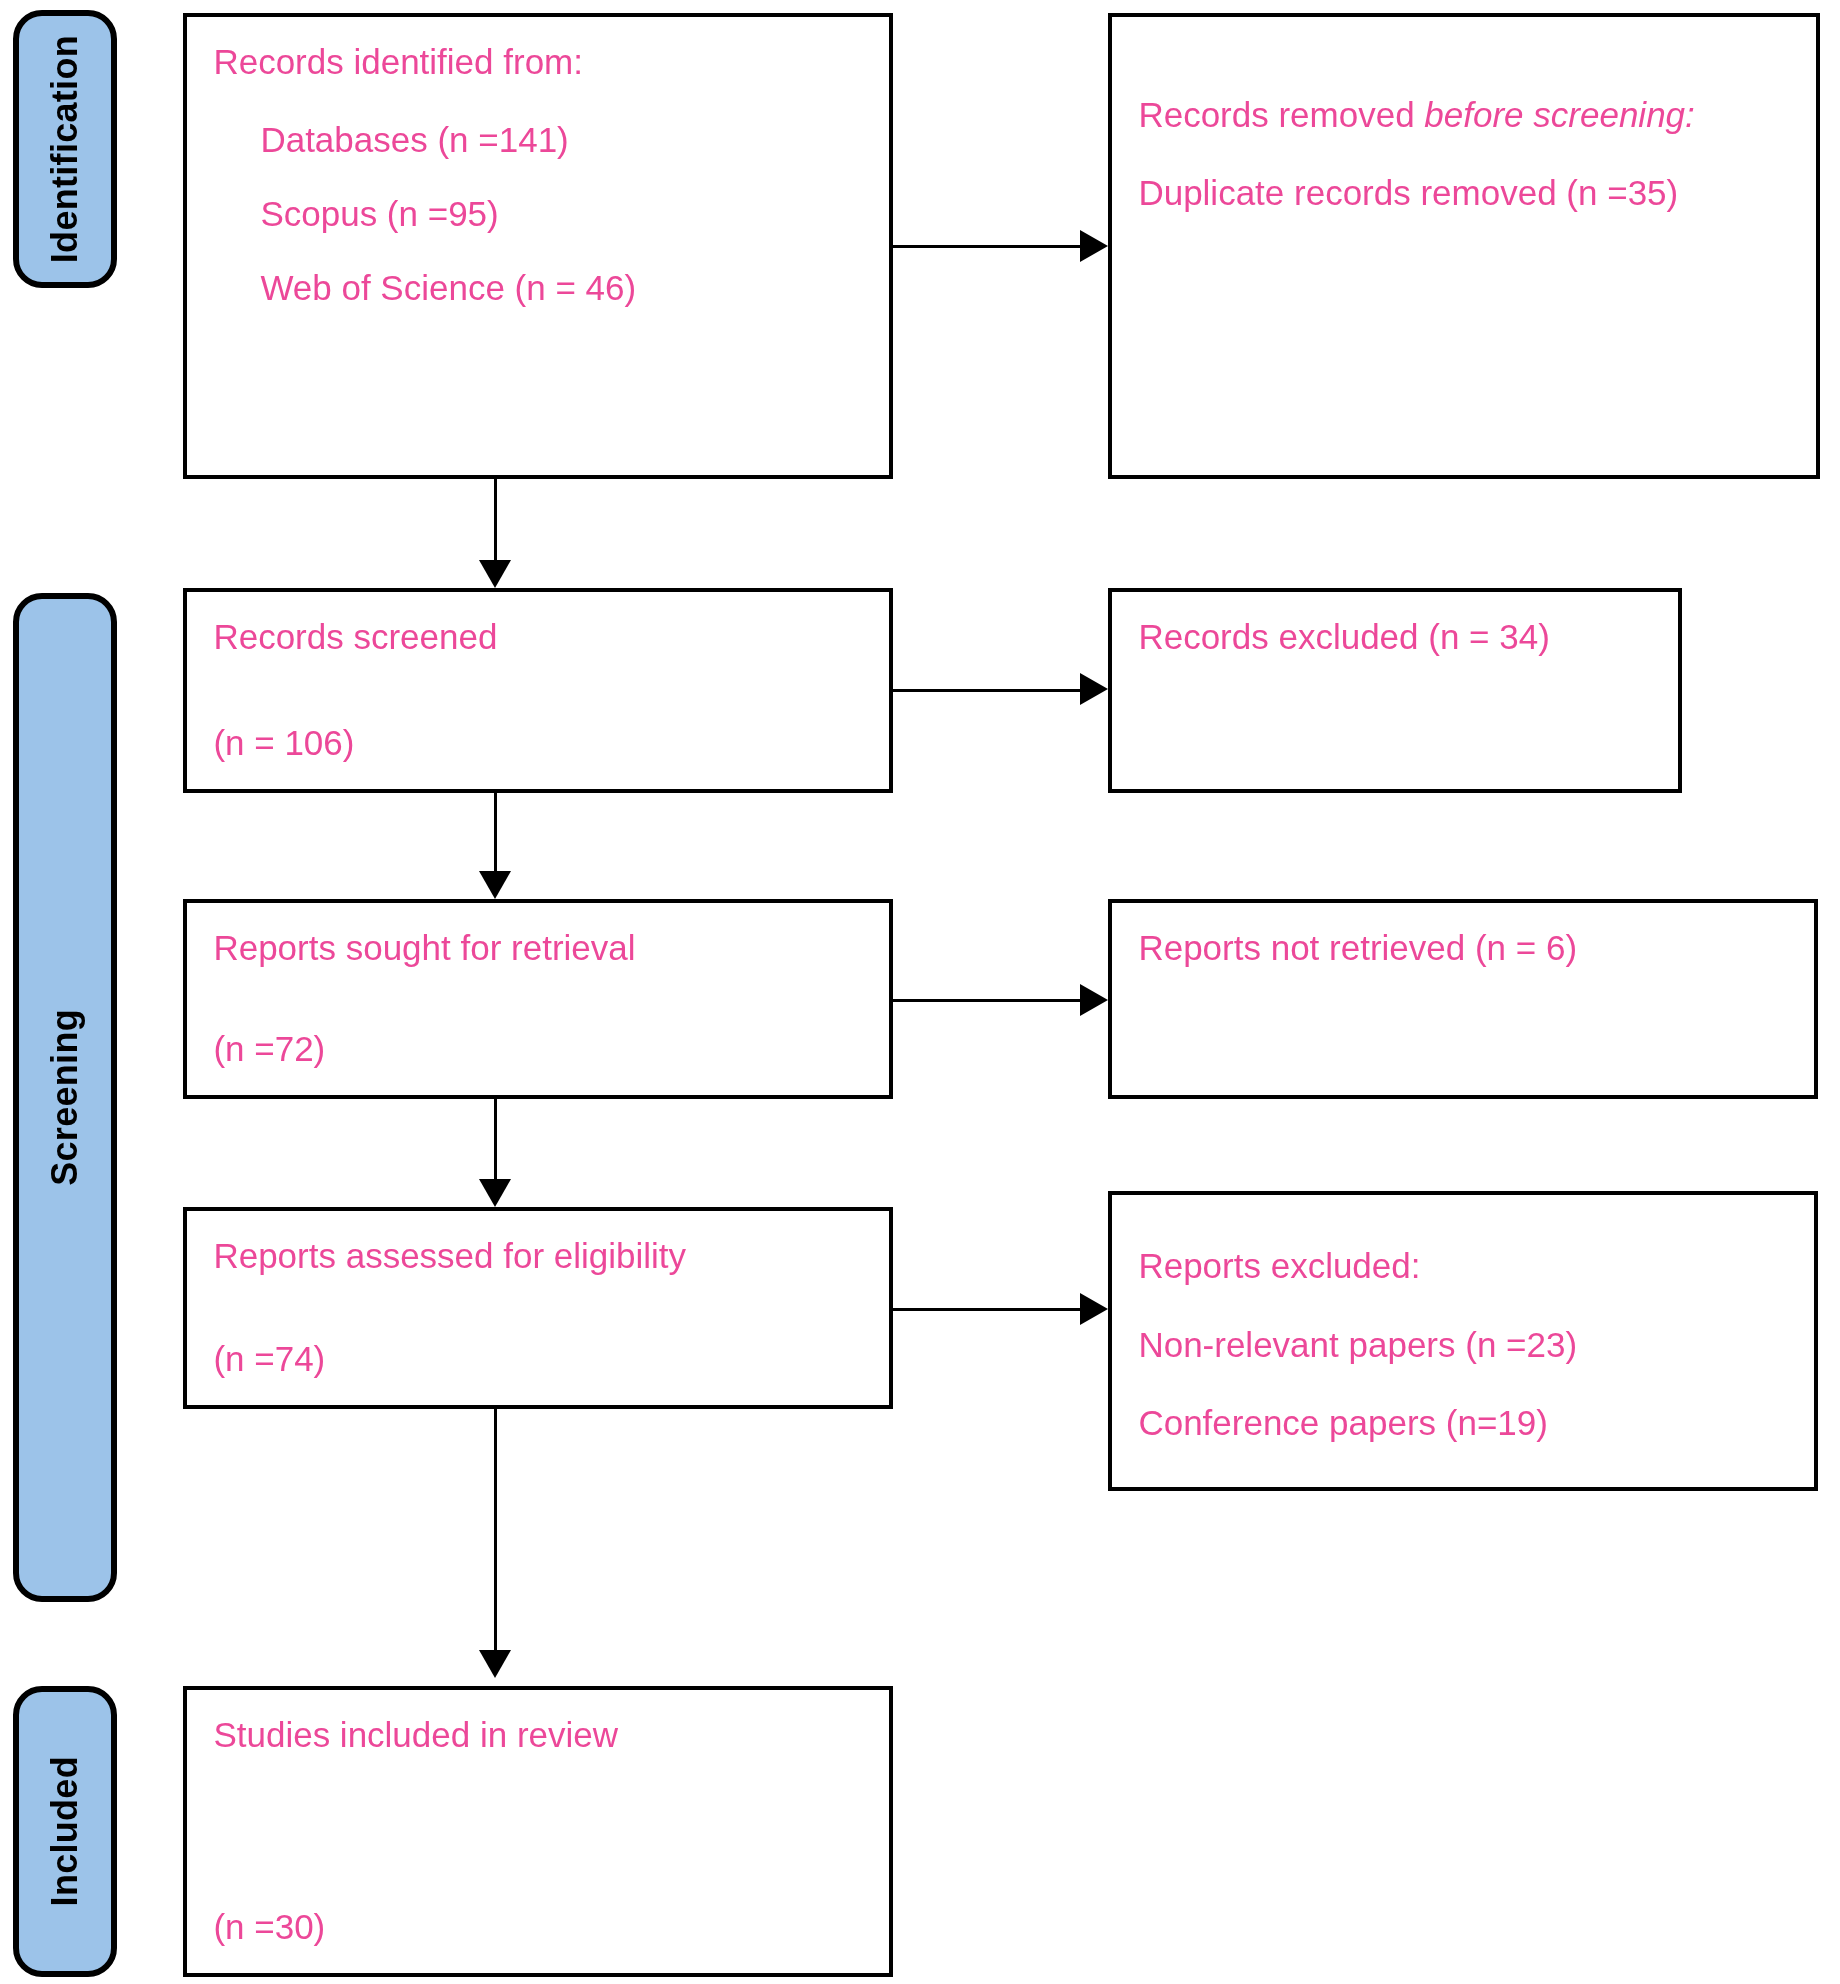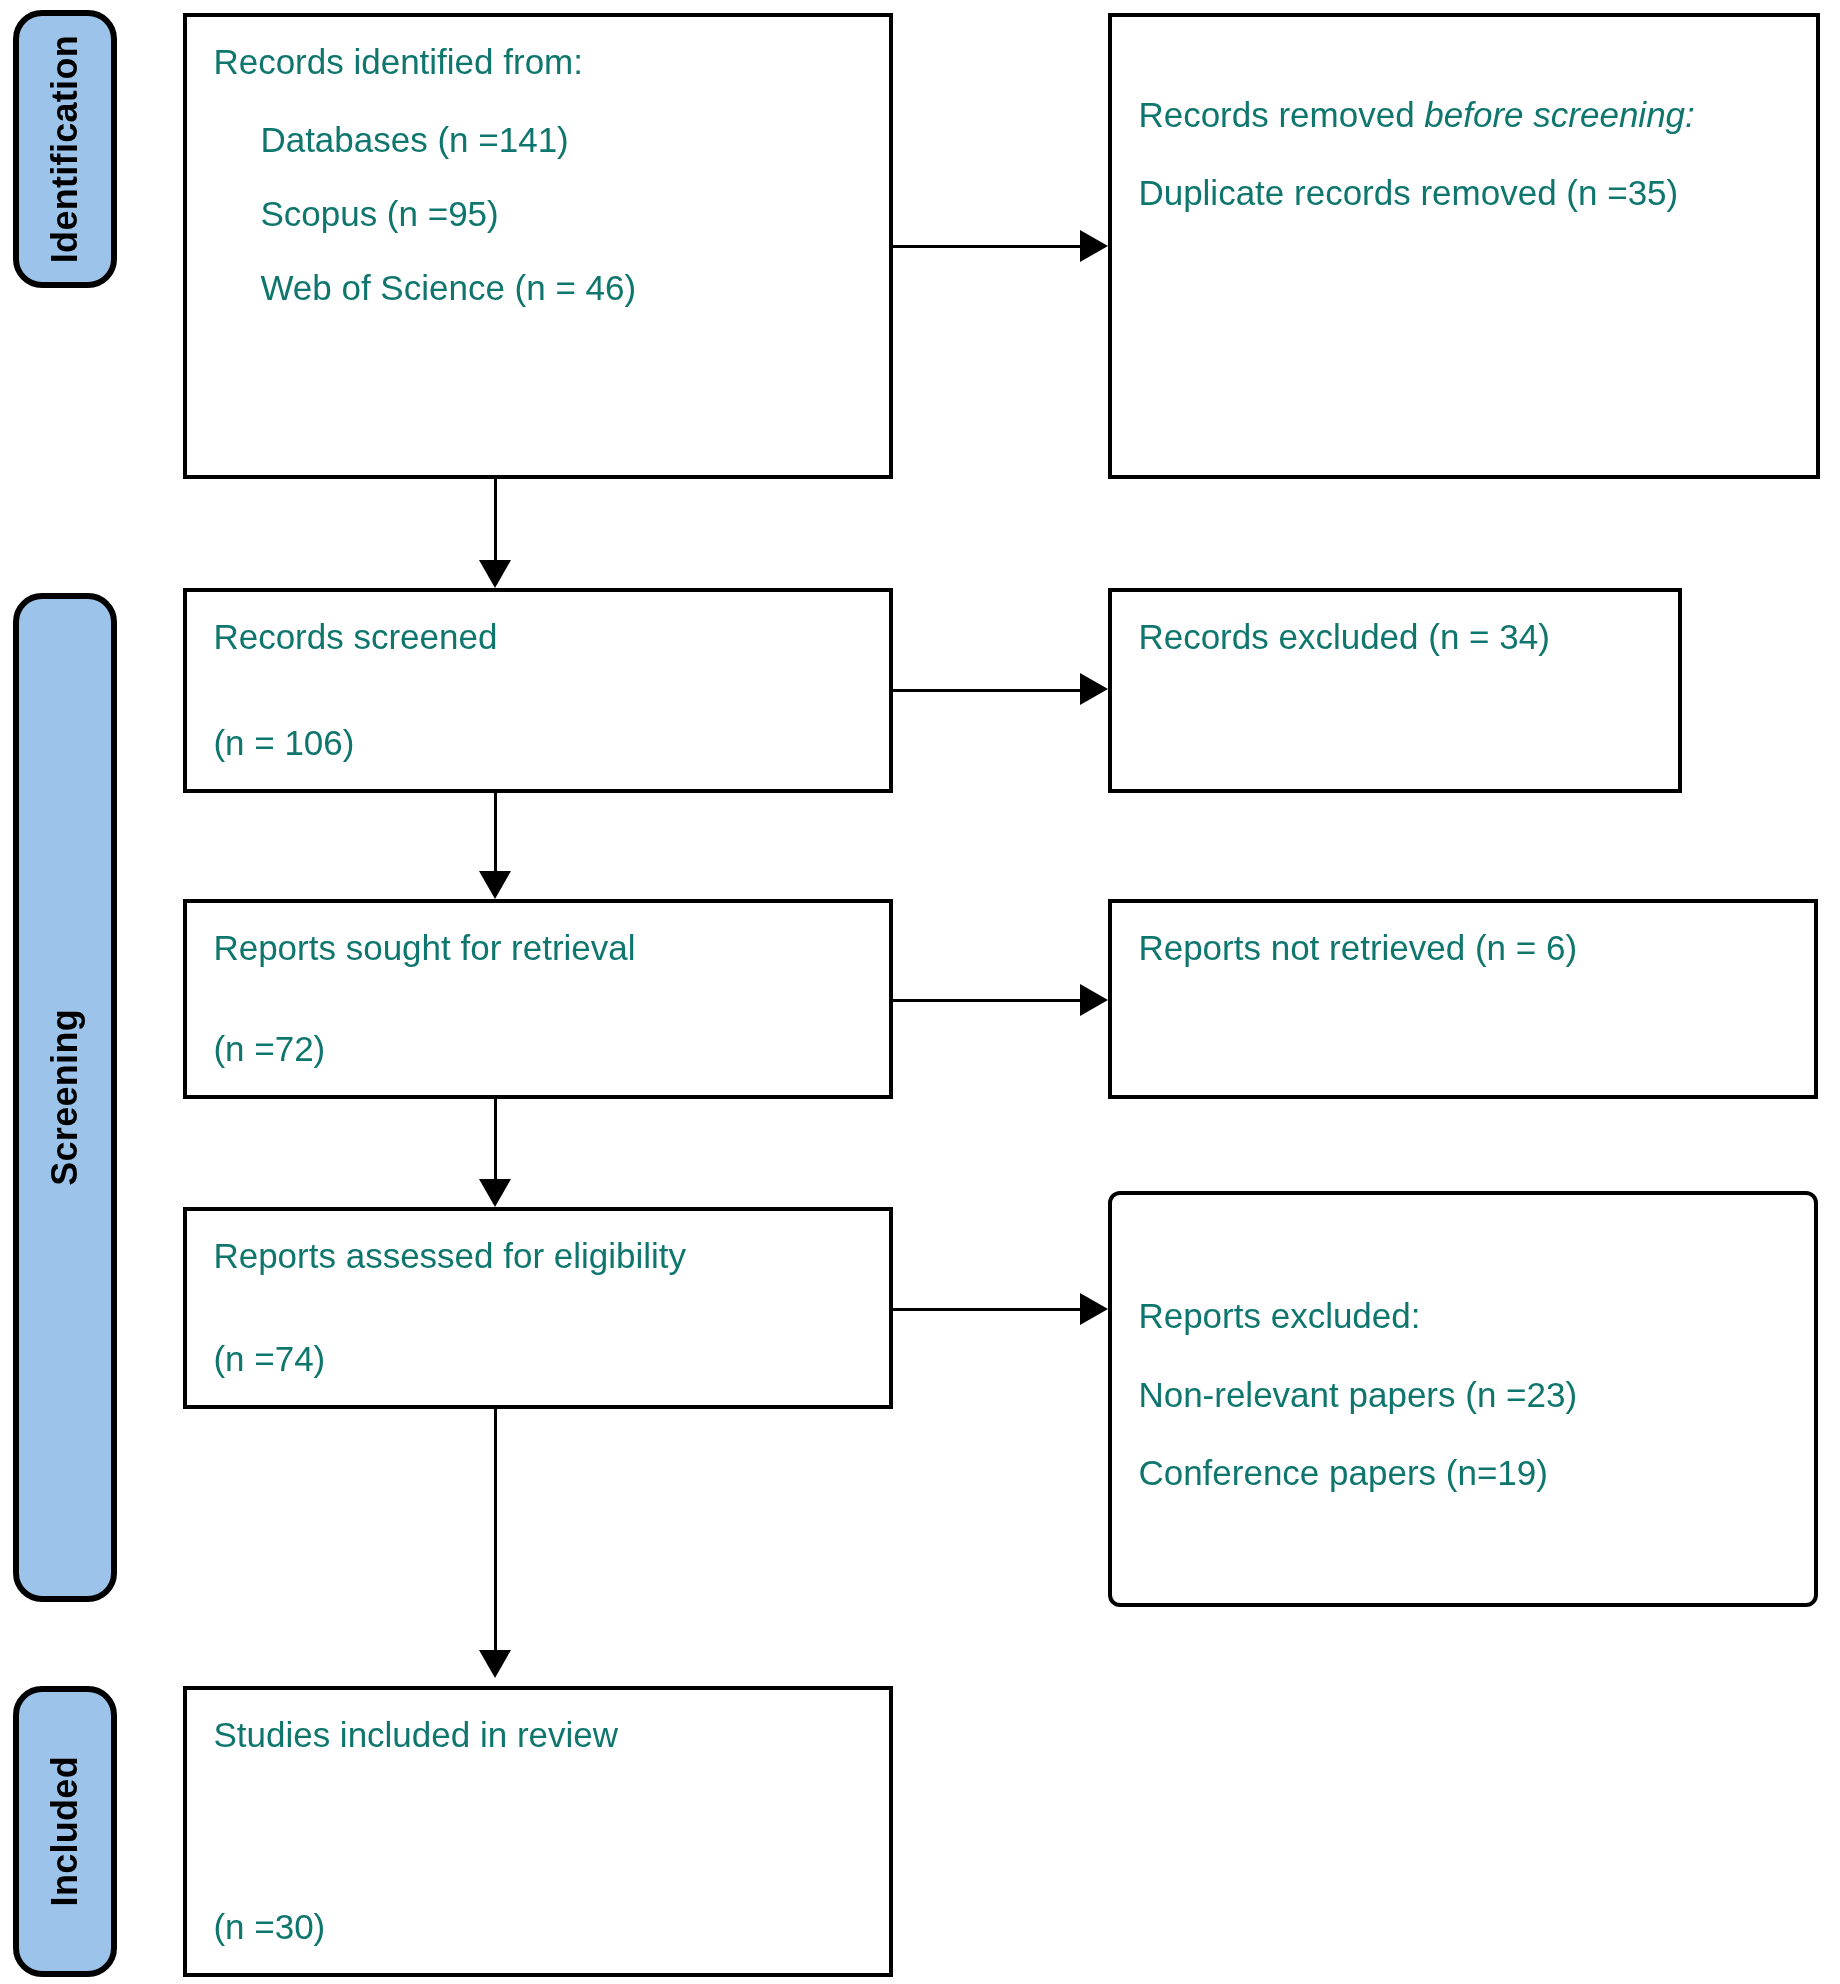--- a/index.html
+++ b/index.html
@@ -49,21 +49,21 @@
     display: flex;
     flex-direction: column;
     justify-content: space-between;
   }
   .flow-box.top-aligned {
     justify-content: flex-start;
   }
   .box-line {
     font-size: 35px;
     line-height: 1.22;
-    color: #0f766e;
+    color: #ec4899;
     margin: 0;
   }
   .box-line.indent {
     padding-left: 47px;
   }
   .box-line.gap-top {
     margin-top: 36px;
   }
   .box-line.gap-small {
     margin-top: 31px;
@@ -150,21 +150,21 @@
 
   <div class="flow-box" style="left:1108px; top:899px; width:710px; height:200px;">
     <p class="box-line">Reports not retrieved (n = 6)</p>
   </div>
 
   <div class="flow-box" style="left:183px; top:1207px; width:710px; height:202px;">
     <p class="box-line">Reports assessed for eligibility</p>
     <p class="box-line gap-top">(n =74)</p>
   </div>
 
-  <div class="flow-box top-aligned" style="left:1108px; top:1191px; width:710px; height:416px; padding-top:100px;border-radius:12px;">
+  <div class="flow-box top-aligned" style="left:1108px; top:1191px; width:710px; height:300px; padding-top:50px;">
     <p class="box-line">Reports excluded:</p>
     <p class="box-line gap-top">Non-relevant papers (n =23)</p>
     <p class="box-line gap-top">Conference papers (n=19)</p>
   </div>
 
   <div class="flow-box" style="left:183px; top:1686px; width:710px; height:291px;">
     <p class="box-line">Studies included in review</p>
     <p class="box-line gap-top">(n =30)</p>
   </div>
 

